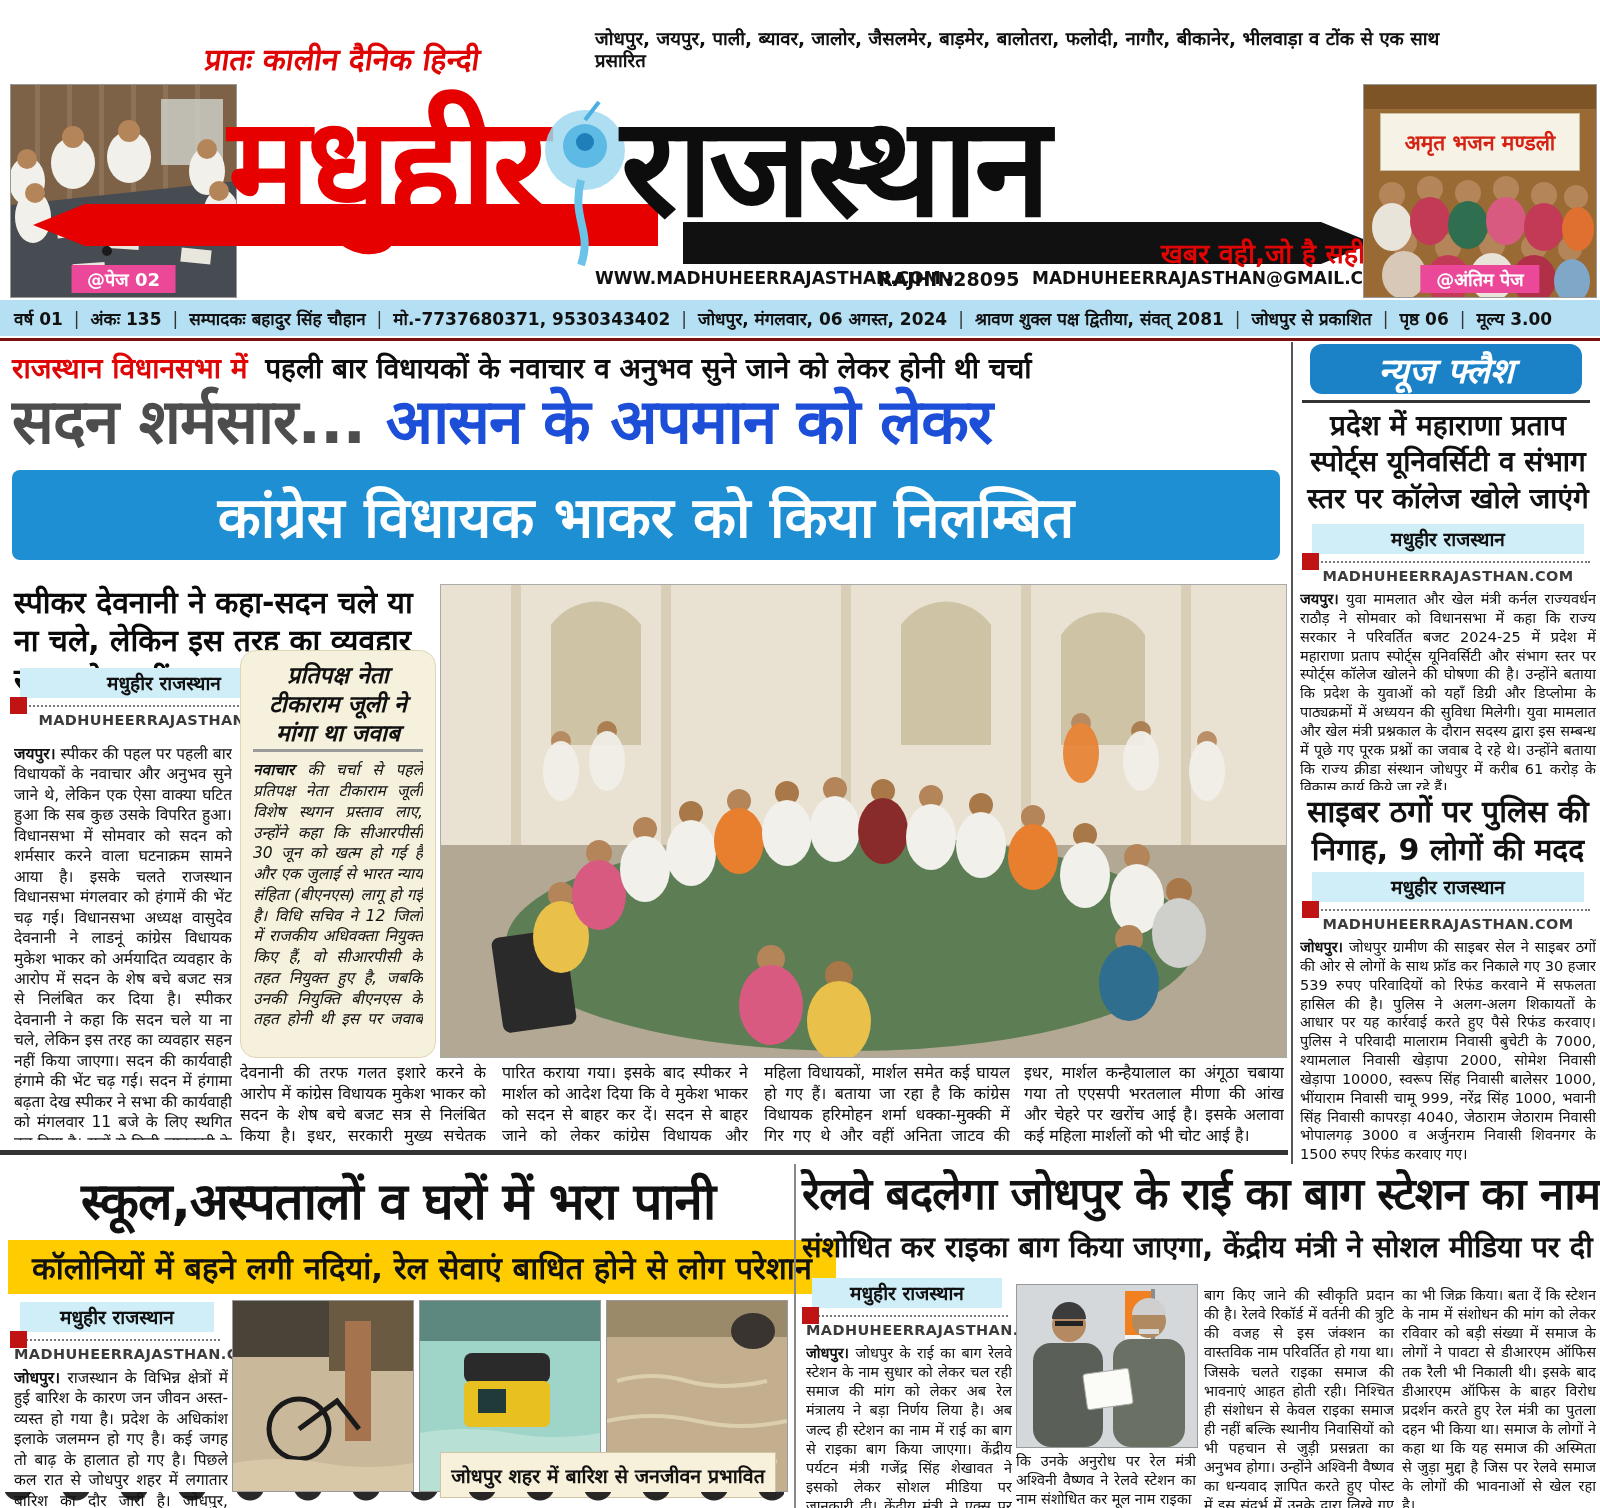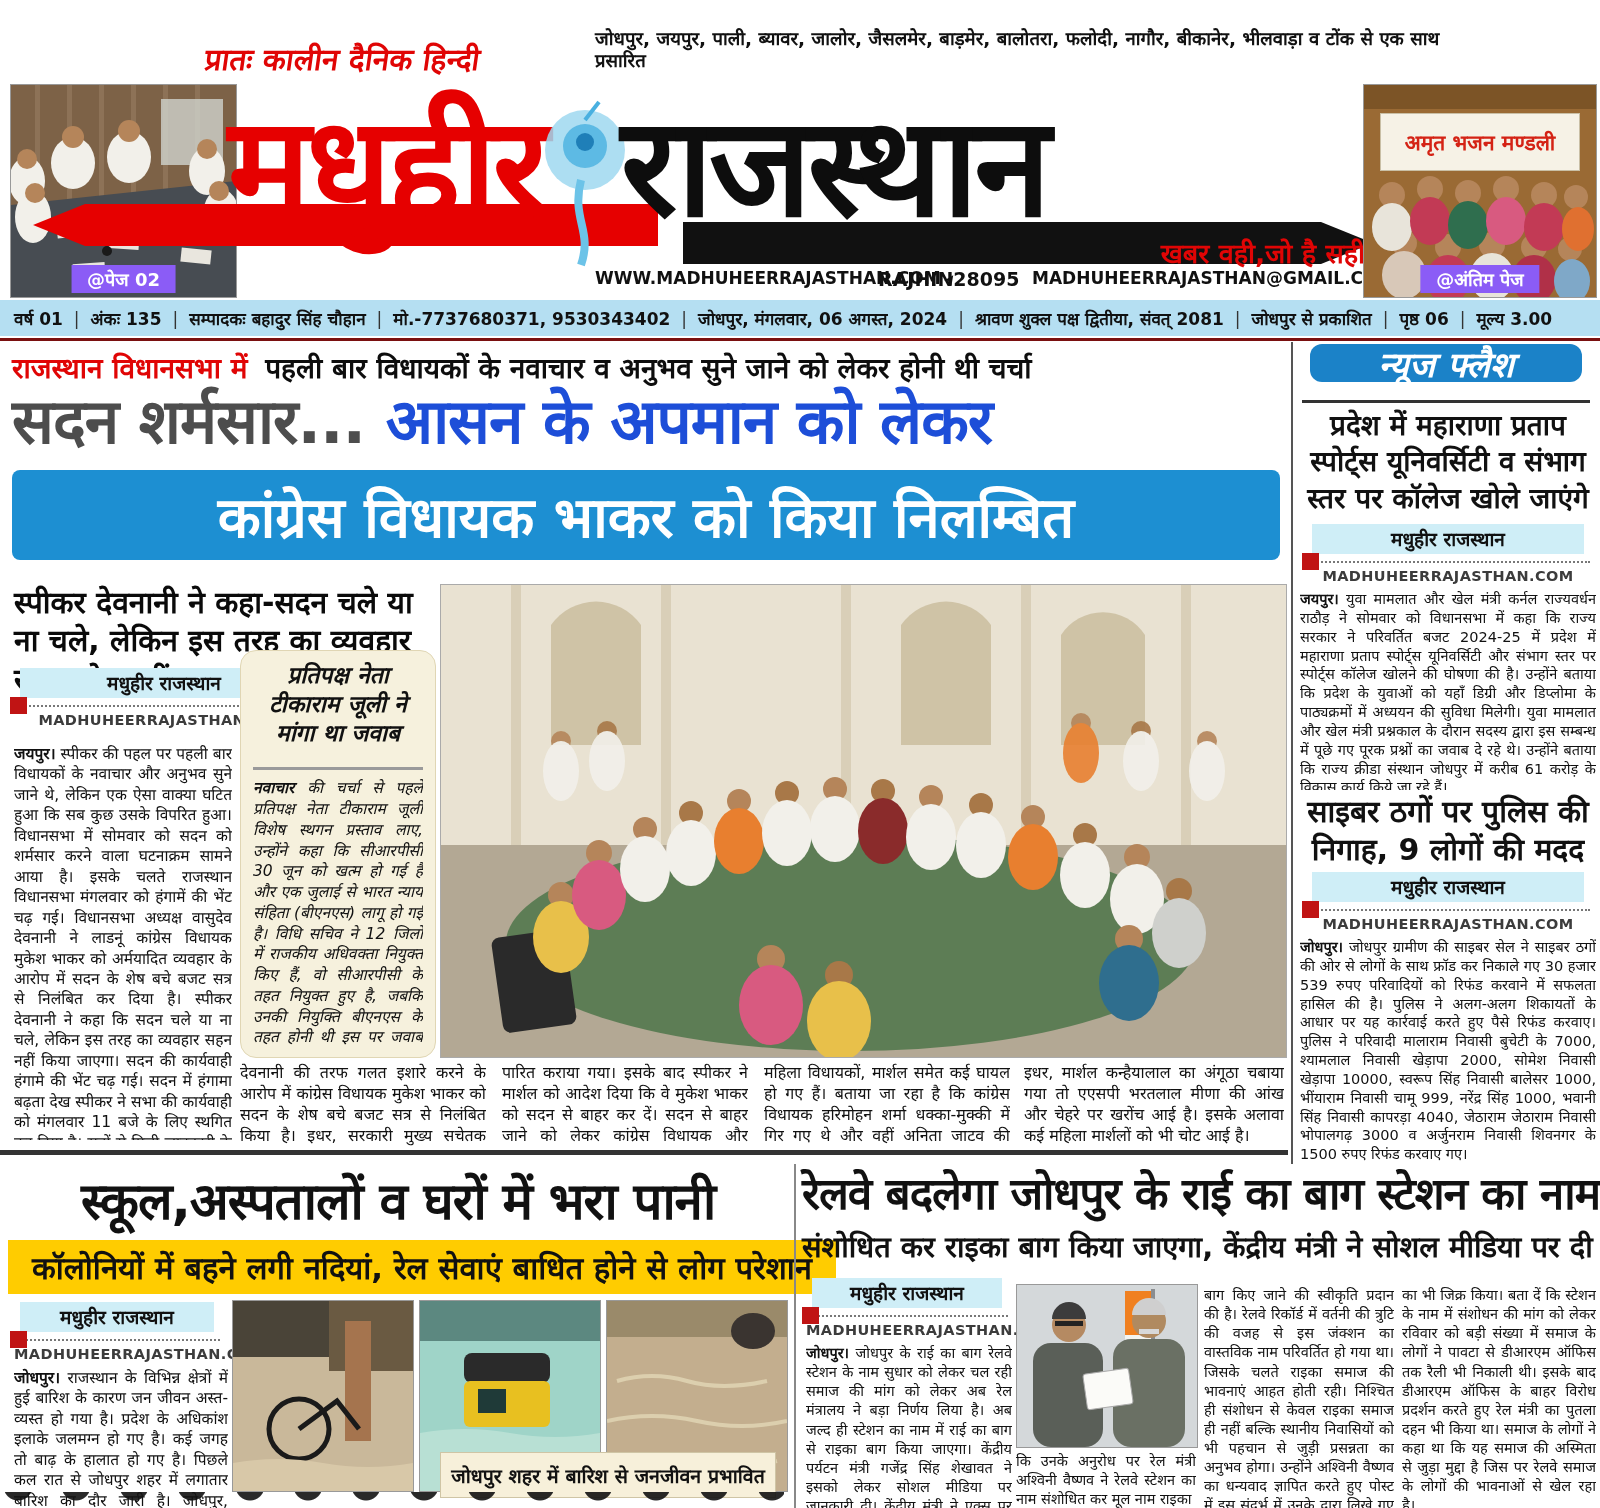--- a/index.html
+++ b/index.html
@@ -25,21 +25,21 @@
   .contact.web{left:595px;}
   .contact.reg{left:878px;font-size:19px;}
   .contact.mail{left:1032px;}
   .cursor-icon{display:inline-block;margin-left:3px;font-size:14px;transform:rotate(-55deg);}
   .cursor-icon::before{content:"➤";}
 
   .photo-box{border:1px solid #999;overflow:hidden;background:#876a4c;}
   .photo-left{left:10px;top:84px;width:225px;height:212px;}
   .photo-right{left:1363px;top:84px;width:232px;height:212px;}
   .page-label{position:absolute;bottom:4px;left:50%;transform:translateX(-50%);
-      background:#8b5cf6;color:#fff;font-weight:bold;font-size:18px;padding:2px 16px;white-space:nowrap;}
+      background:#ec4899;color:#fff;font-weight:bold;font-size:18px;padding:2px 16px;white-space:nowrap;}
   .banner-strip{position:absolute;top:28px;left:16px;right:16px;height:56px;background:#f6f2e6;
       border:1px solid #c9bfa5;display:flex;align-items:center;justify-content:center;}
   .banner-strip span{color:#d42315;font-weight:bold;font-size:21px;}
 
   
   .infobar{left:0;top:300px;width:1600px;height:36px;background:#b5dff2;display:flex;
       align-items:center;padding:0 14px;box-sizing:border-box;}
   .info-item{font-size:17px;font-weight:bold;white-space:nowrap;}
   .info-item:not(:last-child)::after{content:"|";margin:0 11px;color:#333;font-weight:normal;}
   .inforule{left:0;top:338px;width:1600px;height:3px;background:#7a1010;}
@@ -63,35 +63,35 @@
   .byline .site{color:#3c3c3c;font-weight:bold;font-size:14.5px;letter-spacing:.4px;}
 
   .byline-lead{left:14px;top:668px;width:300px;}
   .col-body{font-size:15.5px;line-height:1.32;text-align:justify;overflow:hidden;}
   .lead-in{font-weight:bold;}
   .col1{left:14px;top:744px;width:218px;height:396px;}
 
   .side-box{left:240px;top:650px;width:196px;height:408px;background:#f6f1dd;border:1px solid #e0d6b4;
       border-radius:16px;padding:10px 12px;box-sizing:border-box;}
   .side-box .bh{font-size:23px;font-weight:900;font-style:italic;text-align:center;line-height:1.25;
-      border-bottom:3px solid #9a9a9a;padding-bottom:20px;margin-bottom:8px;}
+      border-bottom:3px solid #9a9a9a;padding-bottom:2px;margin-bottom:8px;}
   .side-box .bb{font-style:italic;font-size:15.5px;line-height:1.34;text-align:justify;overflow:hidden;height:270px;}
 
   .lead-photo{left:440px;top:584px;width:845px;height:472px;border:1px solid #aaa;overflow:hidden;}
 
   .bcol{top:1062px;height:84px;font-size:16px;}
   .bcol2{left:240px;width:246px;}
   .bcol3{left:502px;width:246px;}
   .bcol4{left:764px;width:246px;}
   .bcol5{left:1024px;width:260px;}
   .mainrule{left:0;top:1150px;width:1288px;height:5px;border-top:3px solid #333;border-bottom:2px solid #333;box-sizing:border-box;}
 
   
   .sidebar-line{left:1291px;top:342px;height:822px;border-left:2px solid #555;}
-  .flash-head{left:1310px;top:344px;width:272px;height:38px;background:#1b82c8;border-radius:12px;
+  .flash-head{left:1310px;top:344px;width:272px;height:50px;background:#1b82c8;border-radius:12px;
       display:flex;align-items:center;justify-content:center;}
   .flash-head span{color:#fff;font-weight:900;font-style:italic;font-size:35px;}
   .flash-underline{left:1302px;top:400px;width:288px;border-bottom:3px solid #333;}
   .fl-h1{left:1300px;top:408px;width:296px;text-align:center;font-weight:900;font-size:28px;line-height:1.3;}
   .byline-f1{left:1306px;top:524px;width:284px;}
   .fl-b1{left:1300px;top:590px;width:296px;height:200px;font-size:14.5px;line-height:1.3;text-align:justify;overflow:hidden;}
   .fl-h2{left:1300px;top:793px;width:296px;text-align:center;font-weight:900;font-size:30px;line-height:1.25;}
   .byline-f2{left:1306px;top:872px;width:284px;}
   .fl-b2{left:1300px;top:938px;width:296px;height:226px;font-size:14.5px;line-height:1.3;text-align:justify;overflow:hidden;}
 

